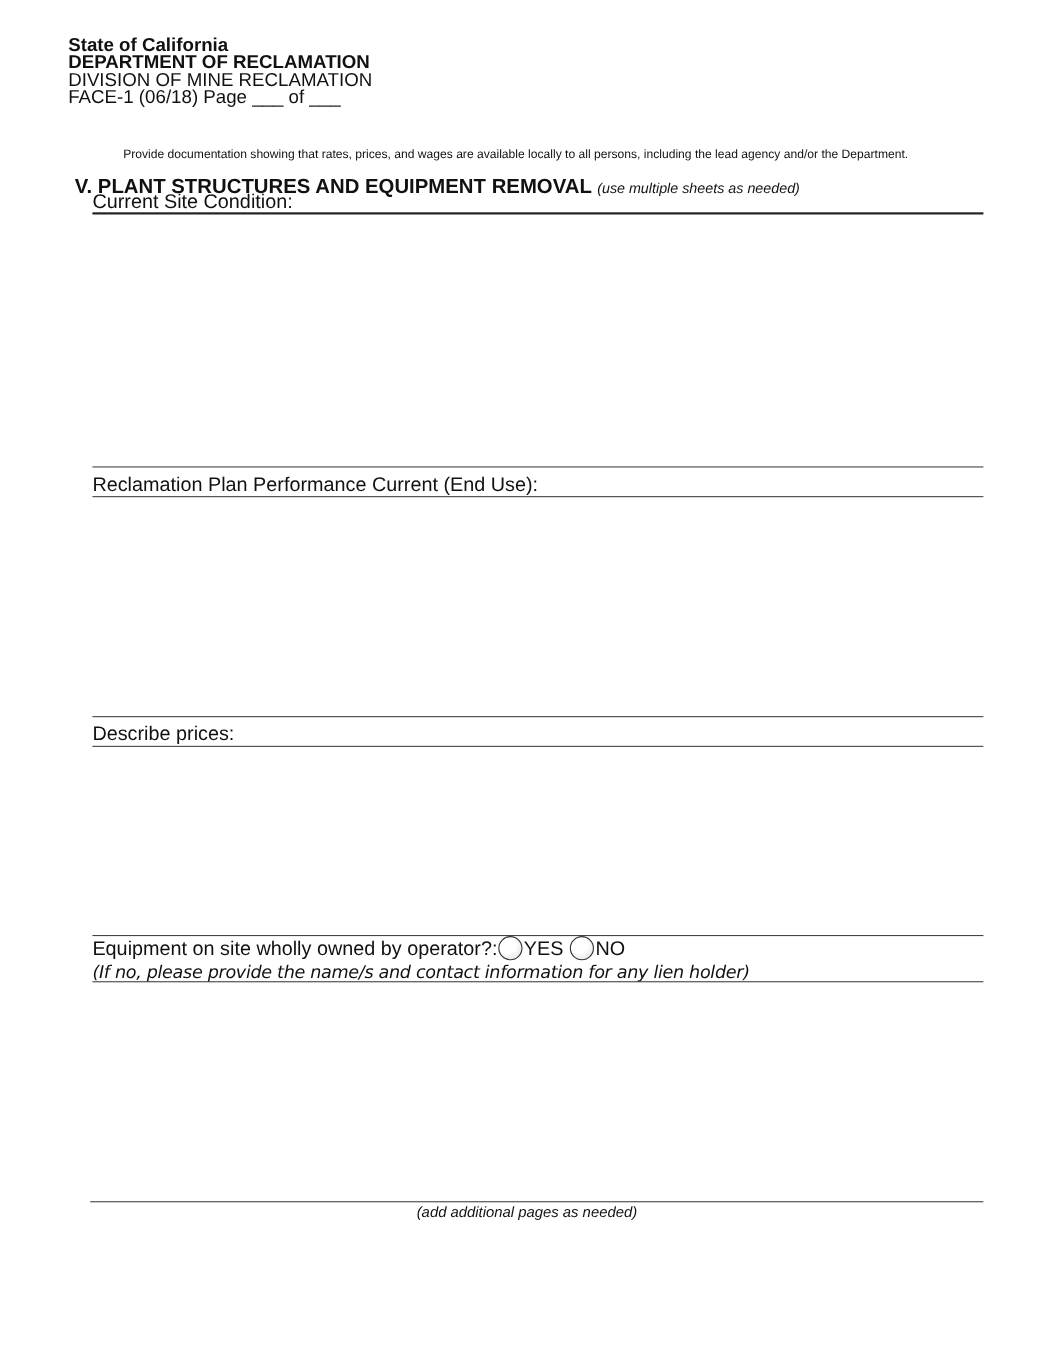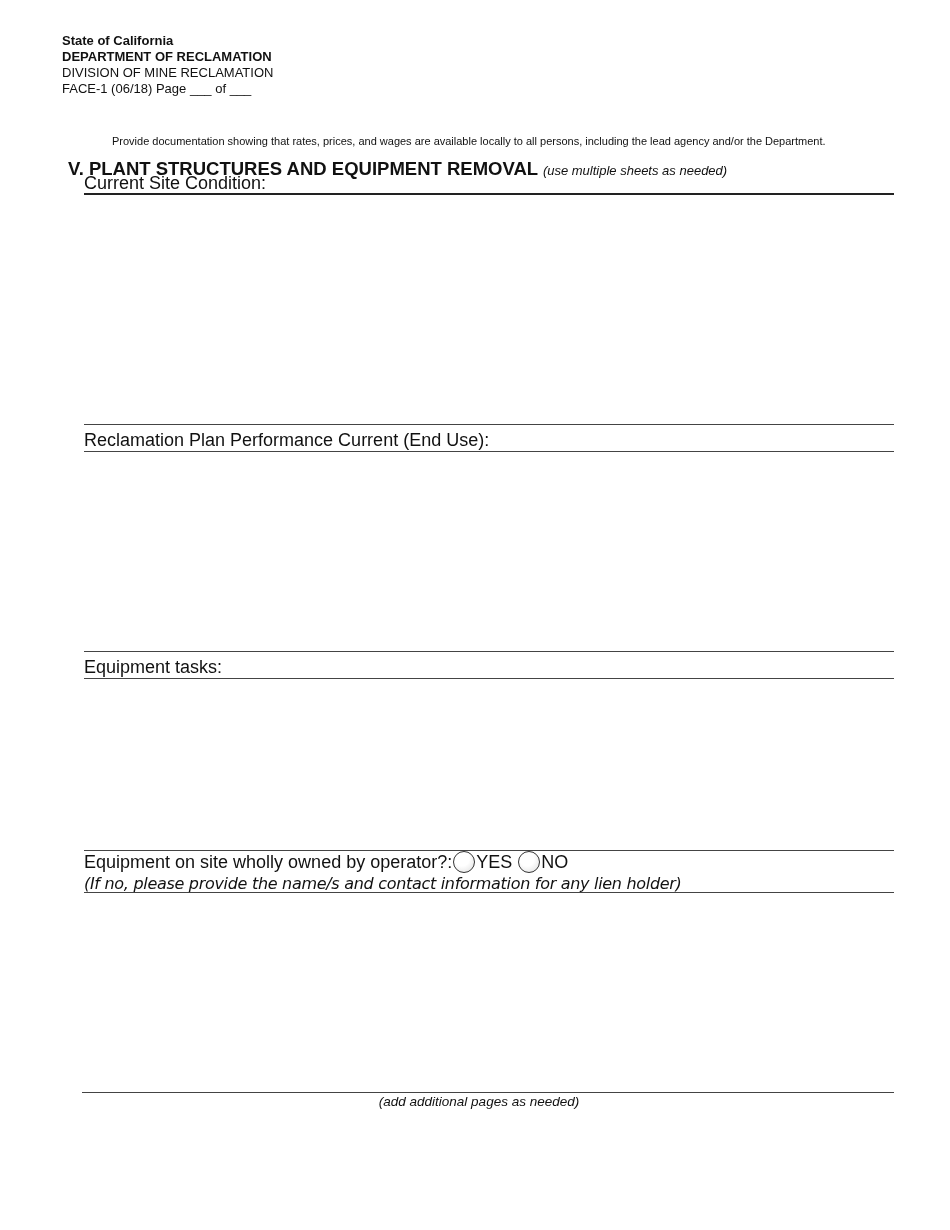--- a/index.html
+++ b/index.html
@@ -1,17 +1,17 @@
 <!DOCTYPE html>
 <html><head>
 <meta charset="utf-8">
 <style>
   html, body { margin: 0; padding: 0; background: #ffffff; }
   body { width: 950px; height: 1230px; position: relative; overflow: hidden; font-family: "Liberation Sans", sans-serif; color: #111; }
-  .hdr { position: absolute; left: 62px; top: 33px; font-size: 13px; line-height: 16px; }
+  .hdr { position: absolute; left: 62px; top: 33px; font-size: 17px; line-height: 16px; }
   .hdr .b { font-weight: bold; }
   .title { position: absolute; left: 68px; top: 114px; font-size: 18.5px; font-weight: bold; white-space: nowrap; margin-top: 44px; }
   .title .note { font-size: 13px; font-weight: normal; font-style: italic; }
   .instr { position: absolute; left: 112px; top: 133px; width: 730px; font-size: 11px; line-height: 16px; }
   .section-label { position: absolute; left: 84px; font-size: 18px; white-space: nowrap; }
   .line { position: absolute; left: 84px; width: 810px; height: 0; border-top: 1px solid #444; }
   .line.thick { border-top: 2px solid #222; }
   .textarea { position: absolute; left: 84px; width: 810px; border: none; background: transparent; resize: none; outline: none; }
   .radio { display: inline-block; width: 22px; height: 22px; border: 1.5px solid #333; border-radius: 50%; vertical-align: middle; box-sizing: border-box; background: radial-gradient(circle at 40% 35%, #fff 40%, #ddd 100%); margin: 0 1px; position: relative; top: -1px; }
   .sub-italic { position: absolute; left: 84px; top: 874px; font-size: 16px; font-style: italic; font-family: "DejaVu Sans", sans-serif; letter-spacing: -0.3px; }
@@ -36,21 +36,21 @@
 <div class="section-label" style="top:173px;">Current Site Condition:</div>
 <div class="line thick" style="top:193px;"></div>
 <textarea class="textarea" style="top: 197px; height: 222px;"></textarea>
 <div class="line" style="top:424px;"></div>
 
 <div class="section-label" style="top:430px;">Reclamation Plan Performance Current (End Use):</div>
 <div class="line" style="top:451px;"></div>
 <textarea class="textarea" style="top: 455px; height: 192px;"></textarea>
 <div class="line" style="top:651px;"></div>
 
-<div class="section-label" style="top:657px;">Equipment tasks:</div>
+<div class="section-label" style="top:657px;">Describe prices:</div>
 <div class="line" style="top:678px;"></div>
 <textarea class="textarea" style="top: 682px; height: 164px;"></textarea>
 <div class="line" style="top:850px;"></div>
 
 <div class="section-label" style="top:852px;">
   <span>Equipment on site wholly owned by operator?:</span><span class="radio"></span><span>YES</span>
   <span class="radio"></span><span>NO</span>
 </div>
 <div class="sub-italic">(If no, please provide the name/s and contact information for any lien holder)</div>
 <div class="line" style="top:892px;"></div>

